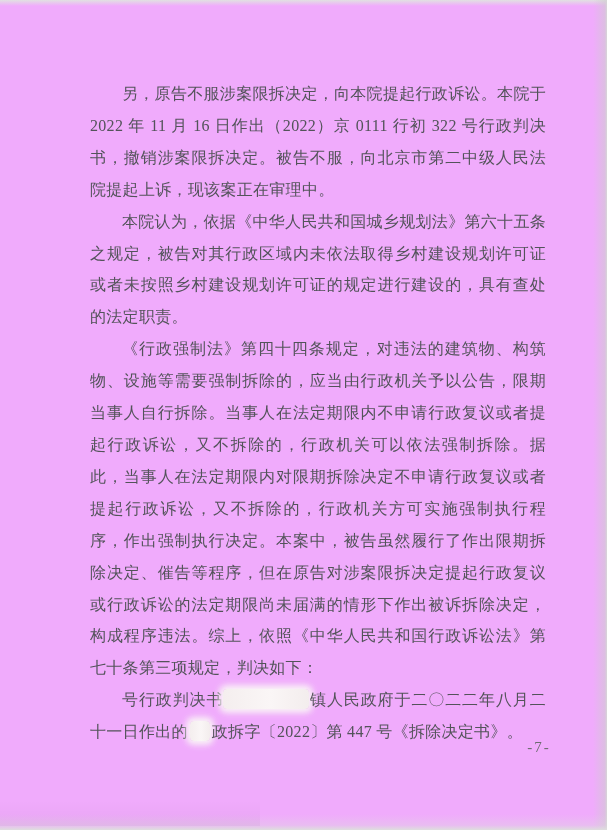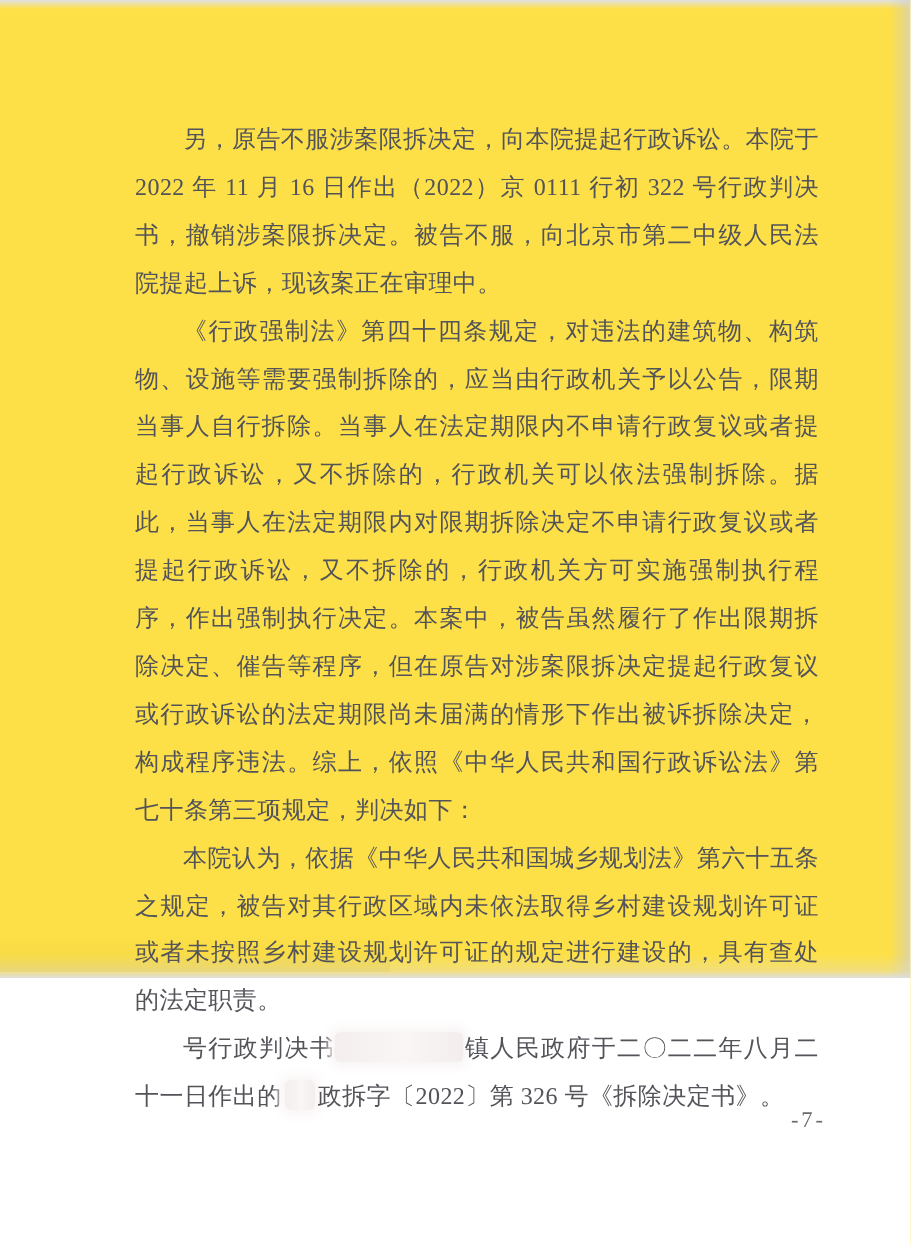--- a/index.html
+++ b/index.html
@@ -8,22 +8,22 @@
     width: 607px;
     height: 830px;
     background: #ffffff;
     font-family: "Liberation Serif", "DejaVu Serif", serif;
     overflow: hidden;
   }
 
   .page {
     position: relative;
     width: 607px;
-    height: 652px;
-    background: #fde047;
+    height: 830px;
+    background: #f0abfc;
   }
 
   
   .edge-top {
     position: absolute; top: 0; left: 0; right: 0; height: 6px;
     background: linear-gradient(#e1e1e1, rgba(255,255,255,0));
     pointer-events: none;
   }
   .edge-right {
     position: absolute; top: 0; bottom: 0; right: 0; width: 14px;
@@ -88,23 +88,23 @@
 
   <div class="edge-top"></div>
   <div class="edge-right"></div>
   <div class="edge-bottom"></div>
   <div class="shade-bottom-left"></div>
 
   <div class="text-block">
 
     <p>另，原告不服涉案限拆决定，向本院提起行政诉讼。本院于 2022 年 11 月 16 日作出（2022）京 0111 行初 322 号行政判决书，撤销涉案限拆决定。被告不服，向北京市第二中级人民法院提起上诉，现该案正在审理中。</p>
 
+    <p>本院认为，依据《中华人民共和国城乡规划法》第六十五条之规定，被告对其行政区域内未依法取得乡村建设规划许可证或者未按照乡村建设规划许可证的规定进行建设的，具有查处的法定职责。</p>
+
     <p>《行政强制法》第四十四条规定，对违法的建筑物、构筑物、设施等需要强制拆除的，应当由行政机关予以公告，限期当事人自行拆除。当事人在法定期限内不申请行政复议或者提起行政诉讼，又不拆除的，行政机关可以依法强制拆除。据此，当事人在法定期限内对限期拆除决定不申请行政复议或者提起行政诉讼，又不拆除的，行政机关方可实施强制执行程序，作出强制执行决定。本案中，被告虽然履行了作出限期拆除决定、催告等程序，但在原告对涉案限拆决定提起行政复议或行政诉讼的法定期限尚未届满的情形下作出被诉拆除决定，构成程序违法。综上，依照《中华人民共和国行政诉讼法》第七十条第三项规定，判决如下：</p>
 
-    <p>本院认为，依据《中华人民共和国城乡规划法》第六十五条之规定，被告对其行政区域内未依法取得乡村建设规划许可证或者未按照乡村建设规划许可证的规定进行建设的，具有查处的法定职责。</p>
-
-    <p><span>号行政判决书</span><span class="redact redact-wide"></span><span>镇人民政府于二〇二二年八月二十一日作出的</span><span class="redact redact-small"></span><span>政拆字〔2022〕第 326 号《拆除决定书》。</span></p>
+    <p><span>号行政判决书</span><span class="redact redact-wide"></span><span>镇人民政府于二〇二二年八月二十一日作出的</span><span class="redact redact-small"></span><span>政拆字〔2022〕第 447 号《拆除决定书》。</span></p>
 
   </div>
 
   <div class="page-number">-7-</div>
 
 </div>
 
 </body></html>

